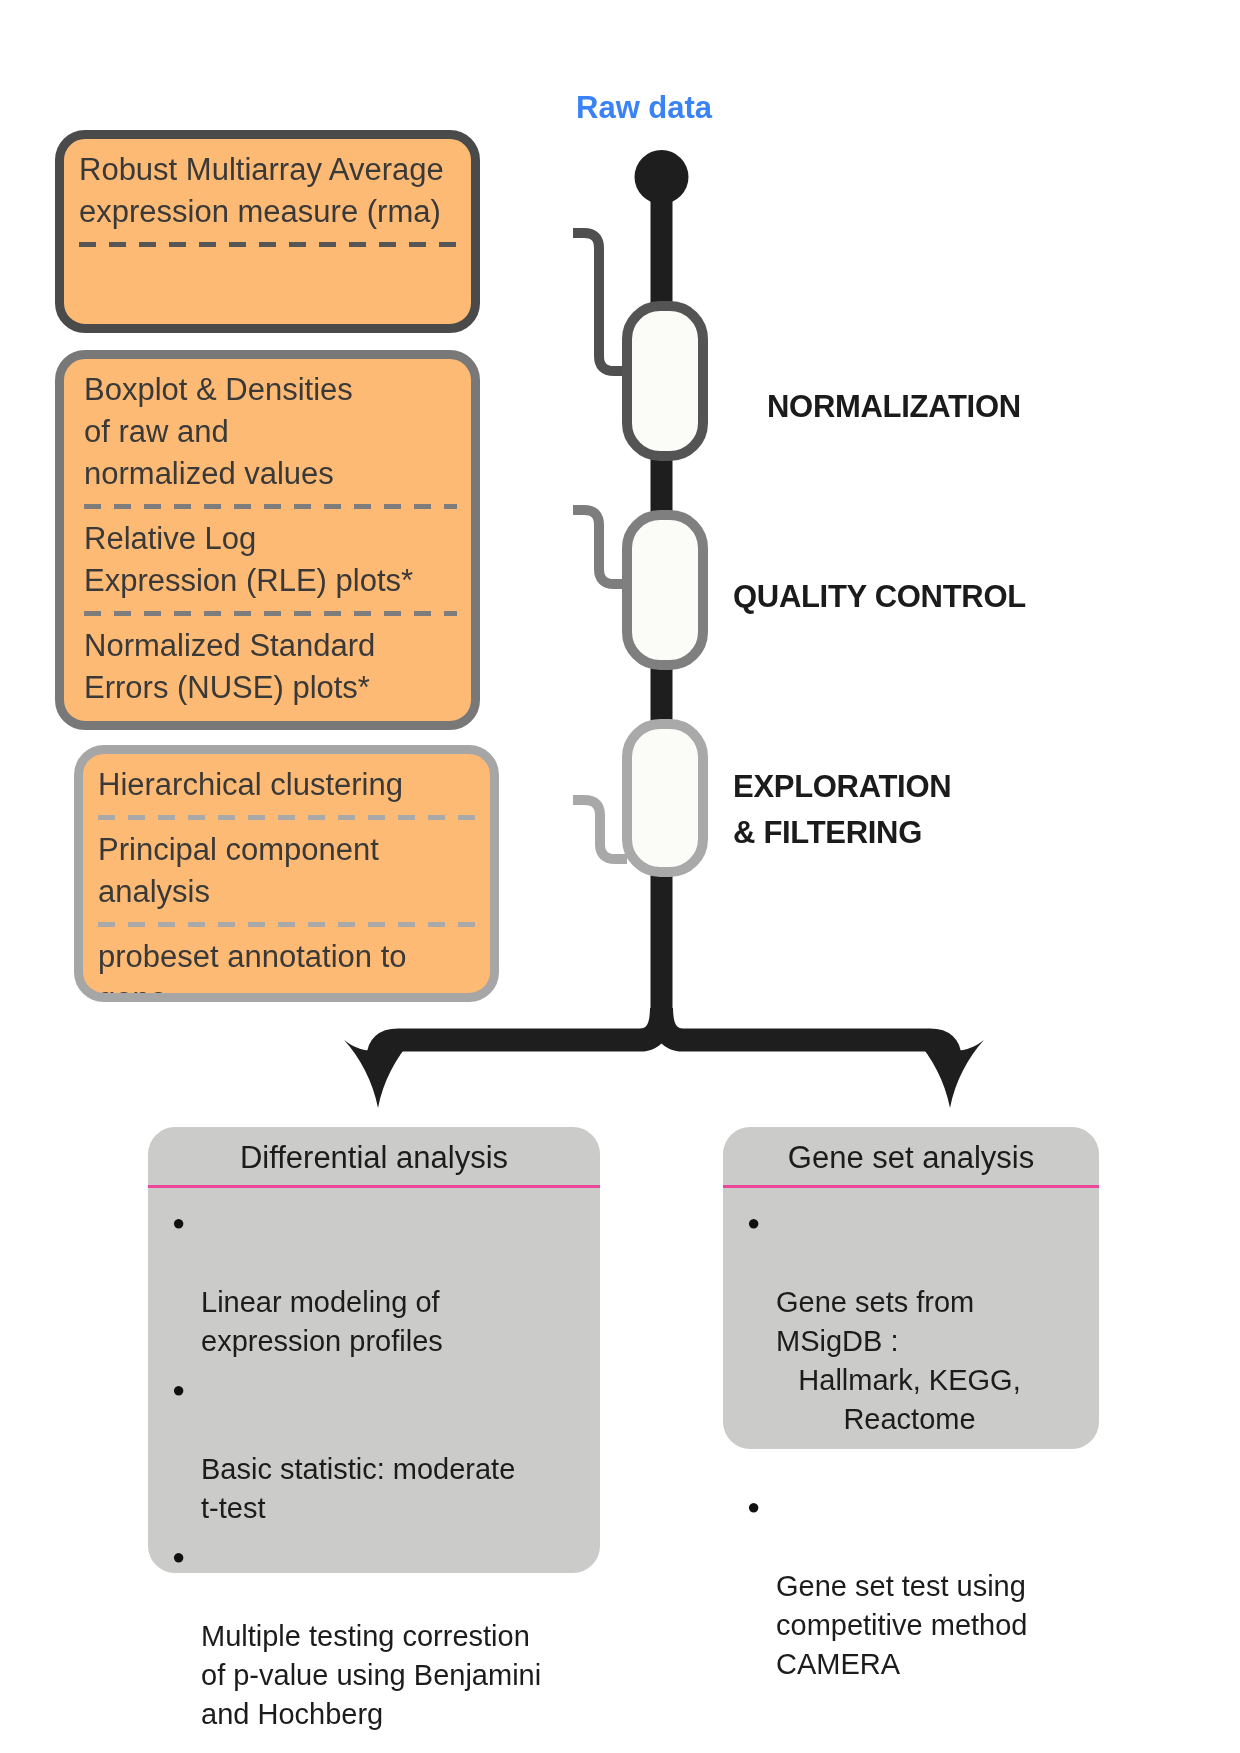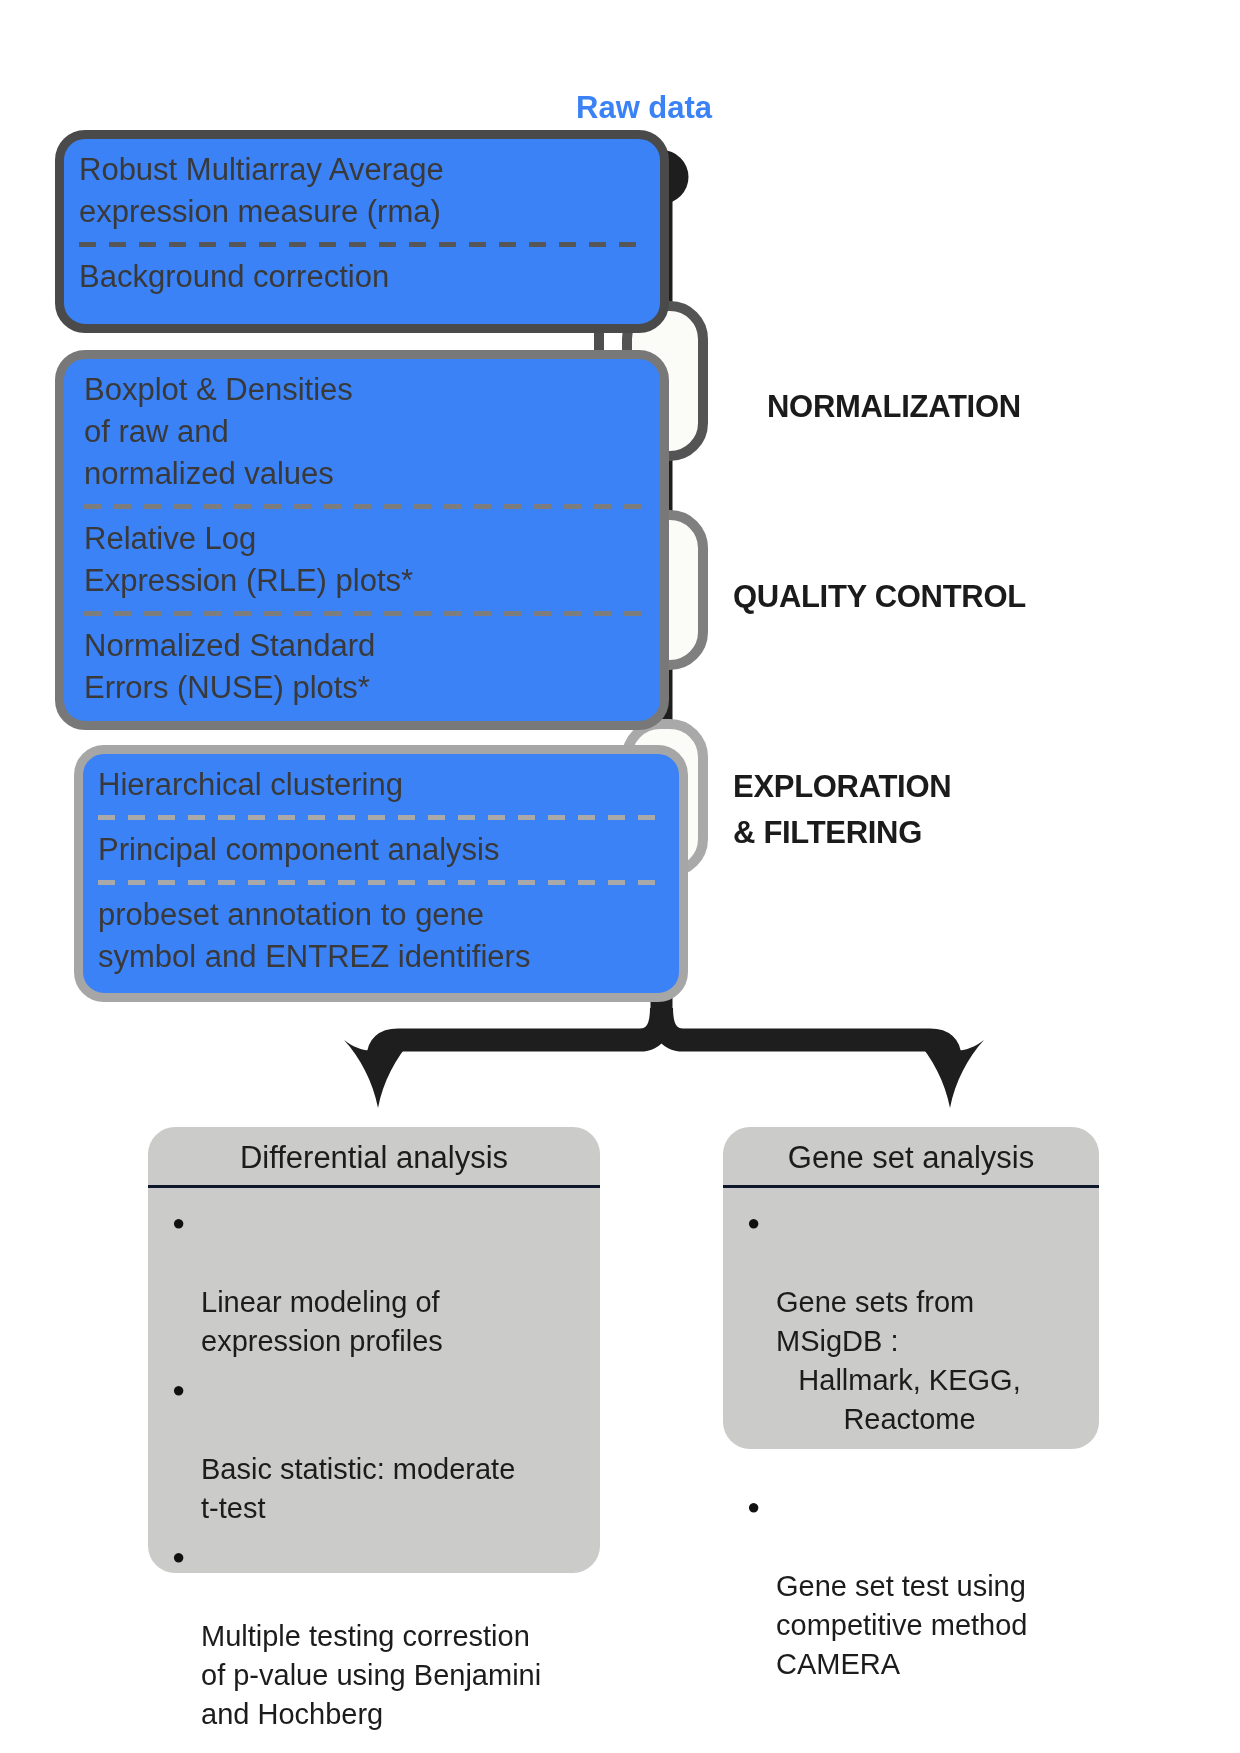--- a/index.html
+++ b/index.html
@@ -6,21 +6,21 @@
   .canvas{position:relative;width:1240px;height:1753px;background:#ffffff;overflow:hidden;
           font-family:"Liberation Sans", sans-serif;}
 
   
   .flow-svg{position:absolute;left:0;top:0;width:1240px;height:1753px;}
 
   
   .raw-label{position:absolute;left:576px;top:90px;font-size:31px;font-weight:700;color:#3b82f6;}
 
   
-  .mbox{position:absolute;left:55px;width:614px;border-radius:30px;background:#3b82f6;
+  .mbox{position:absolute;left:55px;width:425px;border-radius:30px;background:#fdba74;
         box-sizing:border-box;padding:10px 14px 0 15px;overflow:hidden;}
   .mbox1{top:130px;height:203px;border:9px solid #4a4a4a;}
   .mbox2{top:350px;height:380px;border:9px solid #787878;padding-left:20px;}
   .mbox3{top:745px;height:257px;border:9px solid #a6a6a6;margin-left:19px;}
   .msec{font-size:31px;line-height:42px;color:#393939;white-space:pre-line;}
   .mdiv{height:5px;margin:9px 0;}
   .mdiv1{background:repeating-linear-gradient(90deg,#565656 0 17px,transparent 17px 30px);}
   .mdiv2{background:repeating-linear-gradient(90deg,#7d7d7d 0 17px,transparent 17px 30px);}
   .mdiv3{background:repeating-linear-gradient(90deg,#a9a9a9 0 17px,transparent 17px 30px);}
 
@@ -29,21 +29,21 @@
          letter-spacing:-0.3px;white-space:pre-line;line-height:46px;}
   .stage1{top:384px;margin-left:34px;}
   .stage2{top:574px;}
   .stage3{top:764px;}
 
   
   .panel{position:absolute;background:#cbcbca;border-radius:27px;box-sizing:border-box;}
   .panel-left{left:148px;top:1127px;width:452px;height:446px;}
   .panel-right{left:723px;top:1127px;width:376px;height:322px;}
   .panel-title{font-size:31px;color:#1c1c1c;text-align:center;padding:13px 0 9px 0;
-               border-bottom:3px solid #0f172a;}
+               border-bottom:3px solid #ec4899;}
   .panel-body{padding:17px 16px 0 20px;}
   .blist{list-style:none;margin:0;padding:0;}
   .bitem{position:relative;padding-left:33px;margin-bottom:11px;font-size:29px;line-height:39px;
          color:#1c1c1c;white-space:pre-line;}
   .bitem .dot{position:absolute;left:4px;top:-2px;font-size:22px;color:#111;}
   .b-sub{text-align:center;white-space:pre-line;padding-right:40px;}
 </style>
 </head>
 <body>
 
@@ -72,21 +72,20 @@
     <path d="M950 1108 C945 1082 932 1057 916 1040 C929 1050 941 1052 948 1049 L950 1057
              L952 1049 C959 1052 971 1050 984 1040 C968 1057 955 1082 950 1108 Z" fill="#1e1e1e"></path>
   </svg>
 
   <div class="raw-label">Raw data</div>
 
   <div class="mbox mbox1">
     <div class="msec">Robust Multiarray Average
 expression measure (rma)</div>
     <div class="mdiv mdiv1"></div>
-    <div class="msec">Background correction</div>
   </div>
 
   <div class="mbox mbox2">
     <div class="msec">Boxplot &amp; Densities
 of raw and
 normalized values</div>
     <div class="mdiv mdiv2"></div>
     <div class="msec">Relative Log
 Expression (RLE) plots*</div>
     <div class="mdiv mdiv2"></div>

